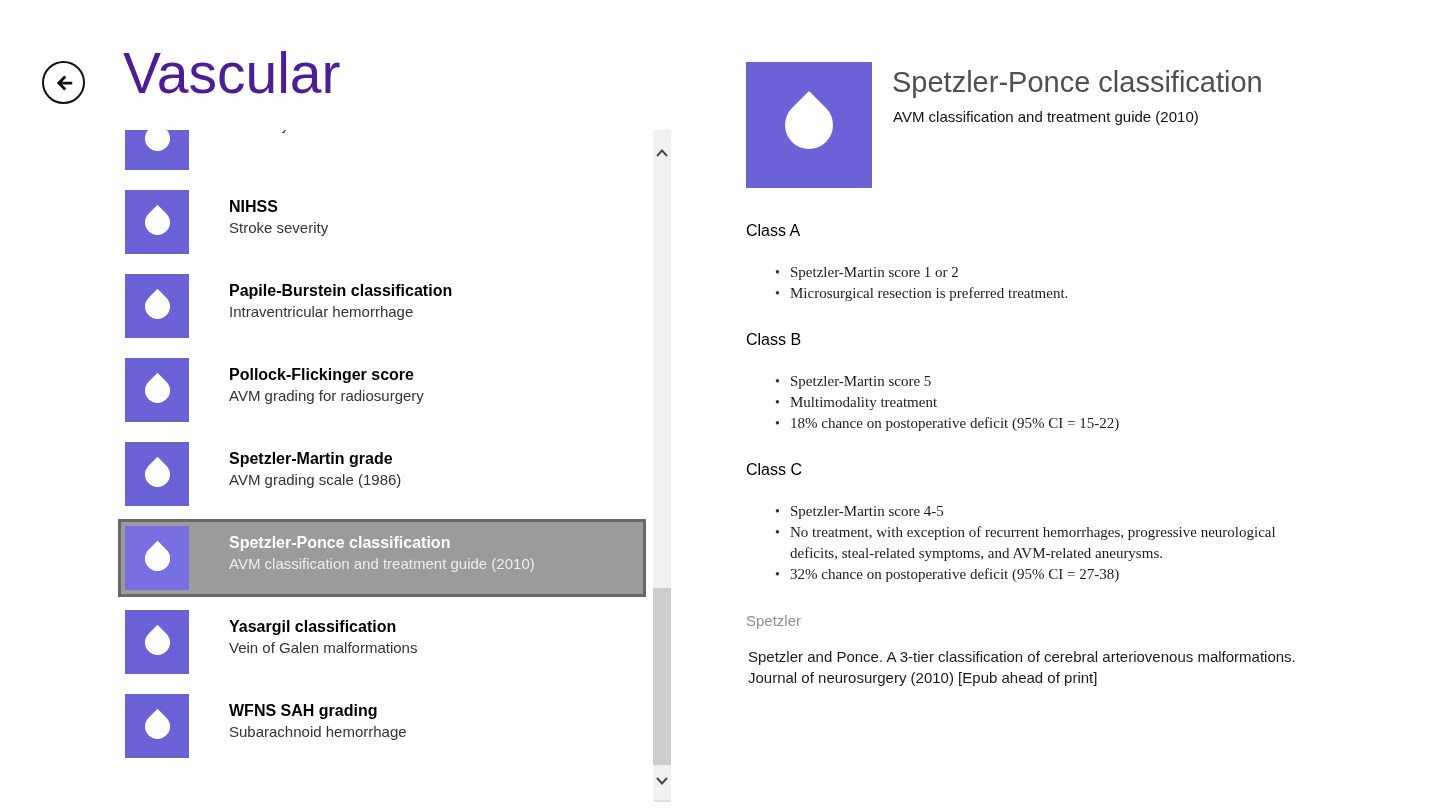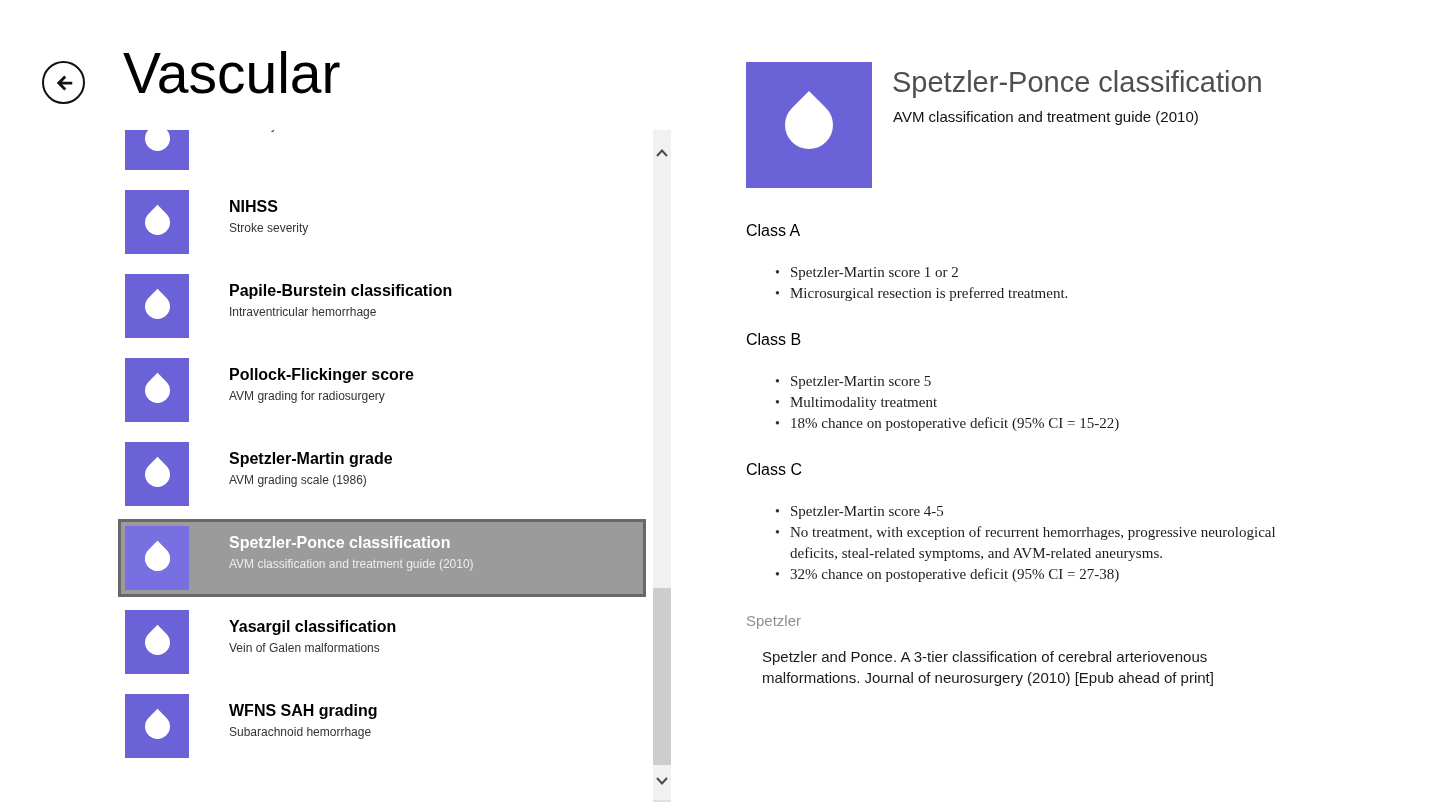--- a/index.html
+++ b/index.html
@@ -23,21 +23,21 @@
   .back-button {
     position: absolute; left: 42px; top: 61px;
     width: 43px; height: 43px; border-radius: 50%;
     border: 2.5px solid #111; background: transparent;
     display: flex; align-items: center; justify-content: center;
     cursor: pointer; padding: 0;
   }
   .page-title {
     position: absolute; left: 123px; top: 42px;
     font-size: 57px; font-weight: 300; letter-spacing: 0;
-    color: #000000; margin: 0; line-height: 1.1;
+    color: #4c1d95; margin: 0; line-height: 1.1;
   }
 
   
   .list-viewport {
     position: absolute; left: 118px; top: 130px;
     width: 528px; height: 680px; overflow: hidden;
   }
   .list-content { margin-top: -24px; }
   .row {
     display: flex; gap: 40px; align-items: flex-start;
@@ -48,21 +48,21 @@
     background: var(--accent-purple);
     display: flex; align-items: center; justify-content: center;
   }
   .drop {
     width: 25px; height: 25px; background: #fff;
     border-radius: 0 50% 50% 50%;
     transform: rotate(45deg);
   }
   .row-text { padding-top: 7px; min-width: 0; }
   .row-title { font-size: 16px; font-weight: 700; color: #000; line-height: 19px; }
-  .row-subtitle { font-size: 12px; color: #333; line-height: 16px; margin-top: 4px; }
+  .row-subtitle { font-size: 15px; color: #333; line-height: 16px; margin-top: 4px; }
 
   .row.selected {
     background: var(--selected-bg);
     border: 3px solid var(--selected-border);
     padding: 4px;
     margin: -7px 0 13px 0;
     height: 78px;
     width: 528px;
   }
   .row.selected .tile { filter: brightness(1.13) saturate(0.85); }
@@ -120,21 +120,21 @@
     position: relative; font-size: 15px; line-height: 21px; color: #1b1b1b;
   }
   .bullet-list li::before {
     content: "\2022";
     position: absolute; left: -15px; top: 0;
     font-size: 14px; color: #333;
   }
   .reference-label {
     font-size: 15px; color: #8f8f8f; margin: 0 0 16px; line-height: 19px;
   }
-  .reference-text { font-size: 15px; line-height: 21px; color: #1b1b1b; margin: 16px; }
+  .reference-text { font-size: 15px; line-height: 21px; color: #1b1b1b; margin: 2px; }
 </style>
 </head>
 <body>
 
 <button class="back-button">
   <span style="display:flex;">
     <svg width="22" height="22" viewBox="0 0 24 24">
       <path fill="#111" d="M12.3 3.8l2.2 2.2-4.5 4.5H21v3h-11l4.5 4.5-2.2 2.2L4.1 12z"></path>
     </svg>
   </span>

